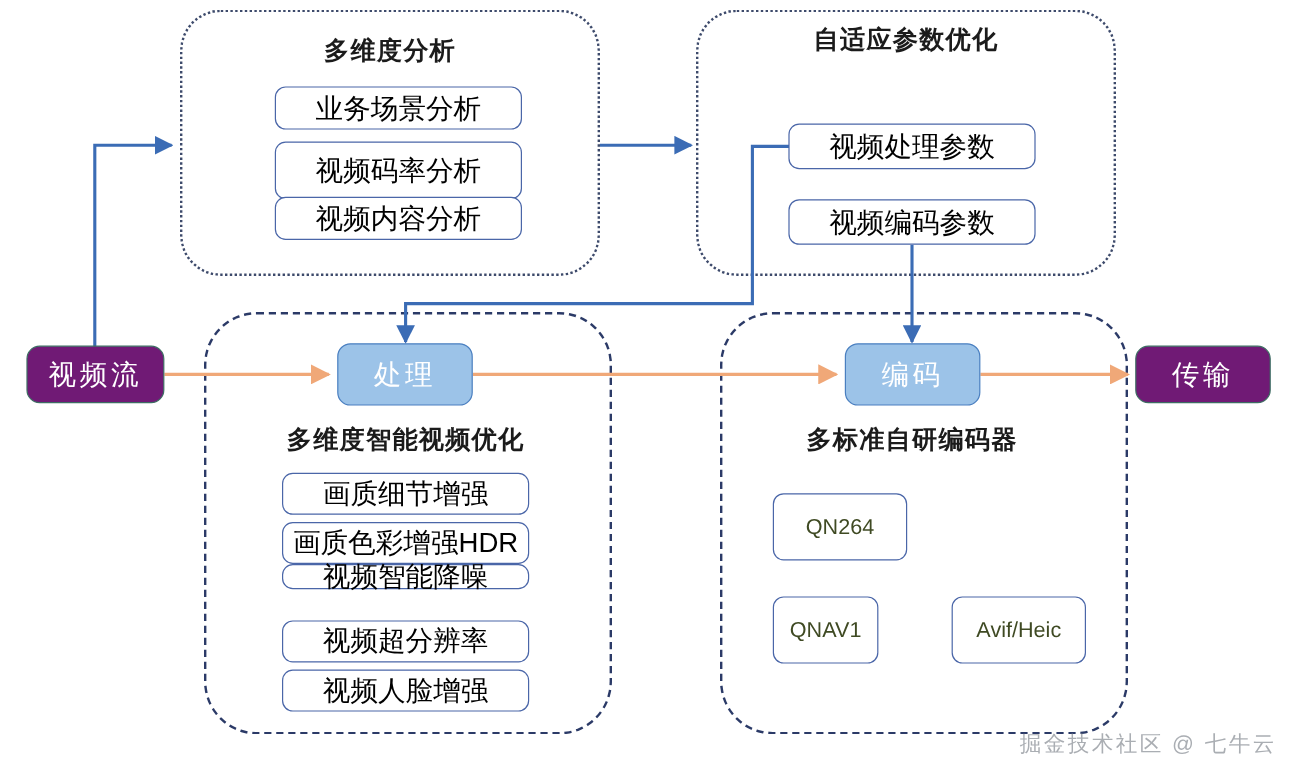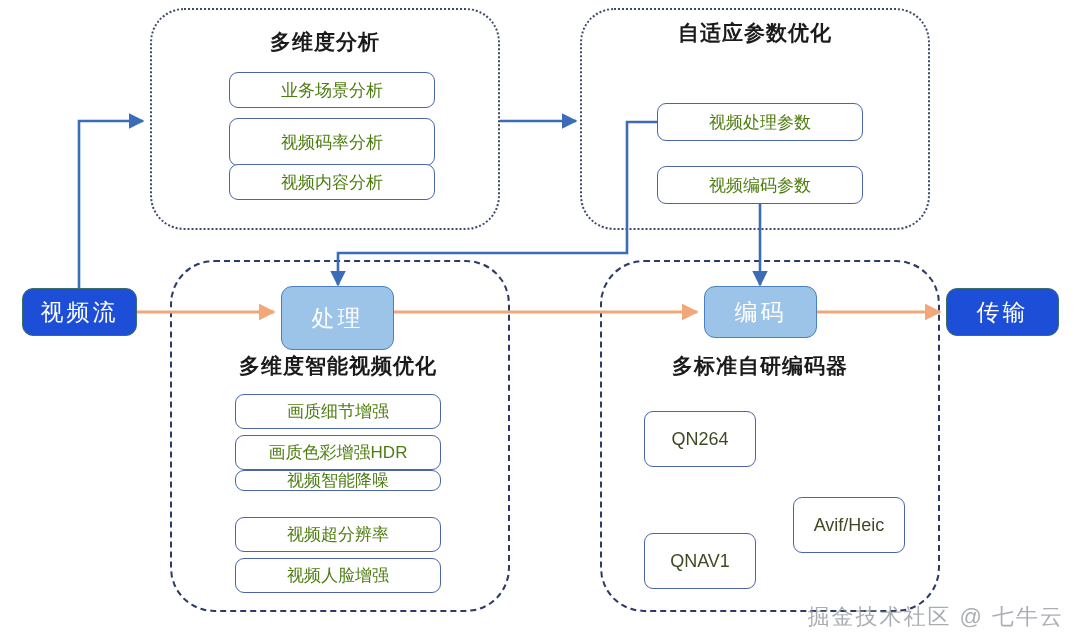--- a/index.html
+++ b/index.html
@@ -53,22 +53,22 @@
     transform:translateX(-50%);
   }
 
   
   .item-box{
     position:absolute;
     box-sizing:border-box;
     background:#ffffff;
     border:1.6px solid #4a66a8;
     border-radius:9px;
-    color:#4d7c0f;
-    font-size:17px;
+    color:#000000;
+    font-size:23px;
     display:flex;
     align-items:center;
     justify-content:center;
     white-space:nowrap;
     z-index:4;
   }
   .item-box.latin{
     font-size:18px;
     color:#3f4a23;
   }
@@ -85,31 +85,31 @@
     font-weight:normal;
     letter-spacing:3px;
     color:#ffffff;
     z-index:5;
   }
   .stage.blue{
     background:#9cc3e8;
     border:1.6px solid #4a7fc0;
   }
   .stage.green{
-    background:#1d4ed8;
+    background:#701a75;
     border:1.6px solid #3d6e63;
   }
 
   
   #watermark{
     position:absolute;
     right:16px;
     bottom:4px;
     z-index:9;
-    font-size:22px;
+    font-size:18px;
     color:#8a8f96;
     opacity:.72;
     white-space:nowrap;
     letter-spacing:2px;
   }
 </style>
 </head>
 <body>
 
 <div id="canvas">
@@ -152,26 +152,26 @@
   <div class="panel-title" style="left:338px; top:352px;">多维度智能视频优化</div>
   <div class="item-box" style="left:235px; top:394px; width:206px; height:35px;">画质细节增强</div>
   <div class="item-box" style="left:235px; top:435px; width:206px; height:35px;">画质色彩增强HDR</div>
   <div class="item-box" style="left:235px; top:470px; width:206px; height:21px;">视频智能降噪</div>
   <div class="item-box" style="left:235px; top:517px; width:206px; height:35px;">视频超分辨率</div>
   <div class="item-box" style="left:235px; top:558px; width:206px; height:35px;">视频人脸增强</div>
 
   <div class="panel dashed" style="left:600px; top:260px; width:340px; height:352px;"></div>
   <div class="panel-title" style="left:760px; top:352px;">多标准自研编码器</div>
   <div class="item-box latin" style="left:644px; top:411px; width:112px; height:56px;">QN264</div>
-  <div class="item-box latin" style="left:644px; top:497px; width:112px; height:56px;margin-top:36px;">QNAV1</div>
+  <div class="item-box latin" style="left:644px; top:497px; width:88px; height:56px;">QNAV1</div>
   <div class="item-box latin" style="left:793px; top:497px; width:112px; height:56px;">Avif/Heic</div>
 
   <div class="stage green" style="left:22px; top:288px; width:115px; height:48px;">视频流</div>
 
-  <div class="stage blue" style="left:281px; top:286px; width:113px; height:64px;">处理</div>
+  <div class="stage blue" style="left:281px; top:286px; width:113px; height:52px;">处理</div>
 
   <div class="stage blue" style="left:704px; top:286px; width:113px; height:52px;">编码</div>
 
   <div class="stage green" style="left:946px; top:288px; width:113px; height:48px;">传输</div>
 
   <div id="watermark">掘金技术社区 @ 七牛云</div>
 
 </div>
 
 </body></html>

